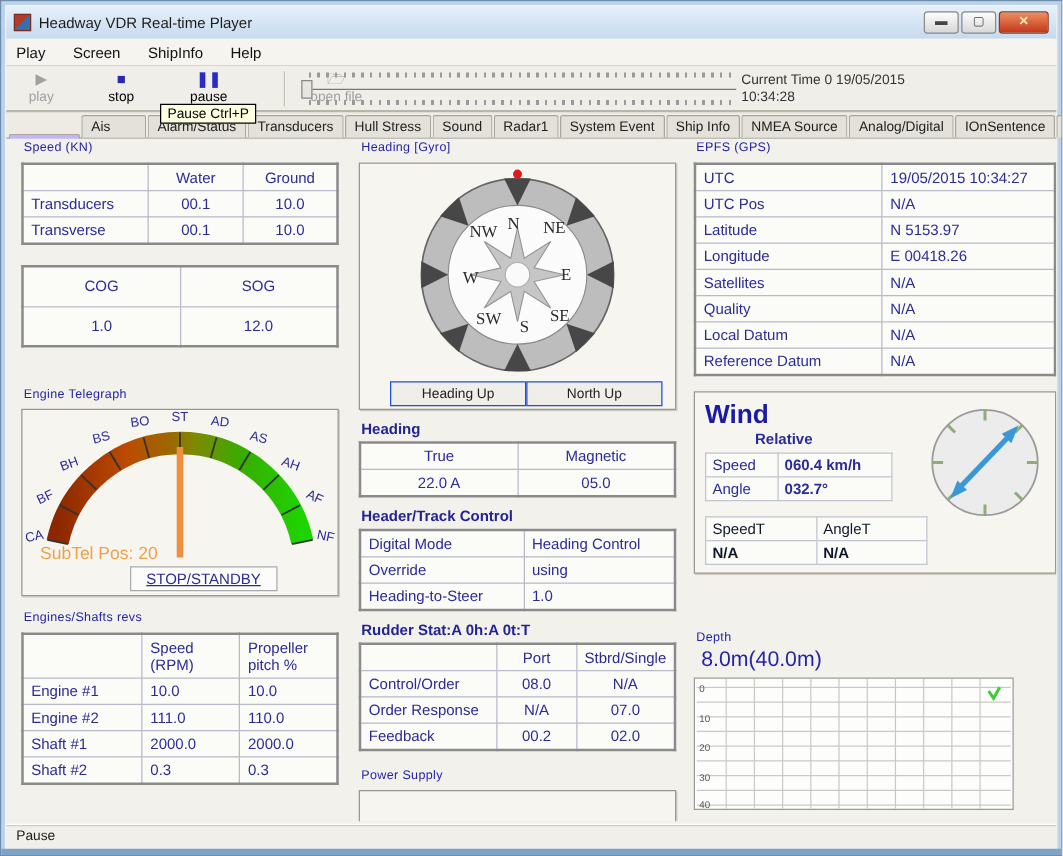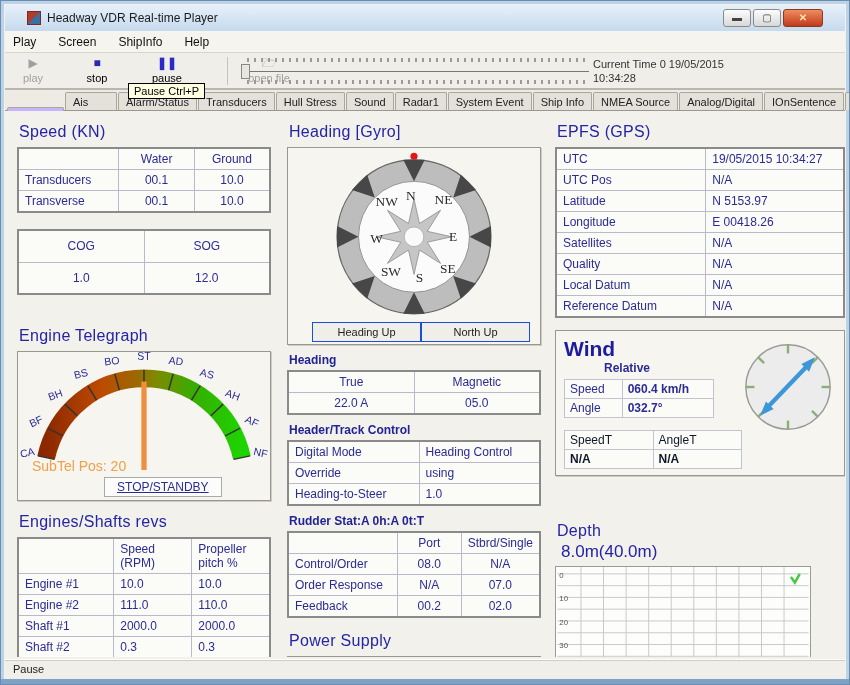--- a/index.html
+++ b/index.html
@@ -1,21 +1,21 @@
 <!DOCTYPE html>
 <html><head>
 <meta charset="utf-8">
 <style>
   * { box-sizing: border-box; margin: 0; padding: 0; }
   body { font-family: "Liberation Sans", sans-serif; background: #fff; }
   .window { position: relative; width: 850px; height: 685px; border: 1px solid #6e8cab;
             box-shadow: inset 0 0 0 3px #bcd2e8; background: #f2f1ec; overflow: hidden; }
   
   .titlebar { position: absolute; left: 4px; top: 4px; right: 4px; height: 26px;
-              background: linear-gradient(#e6f0fa, #c6daee); display: flex; align-items: center; padding: 0 22px; }
+              background: linear-gradient(#e6f0fa, #c6daee); display: flex; align-items: center; padding: 0 6px; }
   .app-icon { width: 14px; height: 14px; background: linear-gradient(135deg,#b43a2a 0 50%, #3a6ea5 50% 100%);
               border: 1px solid #7c2a20; margin-right: 6px; }
   .title-text { font-size: 12px; color: #1c1c1c; }
   .win-btns { margin-left: auto; display: flex; gap: 2px; }
   .wbtn { width: 28px; height: 18px; border: 1px solid #8a8a8a; border-radius: 3px;
           background: linear-gradient(#fdfdfd, #d8d8d8); font-size: 10px; line-height: 16px;
           text-align: center; color: #444; }
   .wbtn.close { width: 40px; background: linear-gradient(#ef8d60, #c2391b); color: #ffe9b0;
                 border-color: #8a3a20; font-weight: bold; }
   
@@ -44,21 +44,21 @@
             align-items: flex-end; background: #edebe4; border-bottom: 1px solid #9a978e; padding-left: 2px; }
   .tab { font-size: 11px; color: #222; padding: 3px 7px 2px; border: 1px solid #a9a69c; border-bottom: none;
          background: #e3e1d9; margin-right: 1px; border-radius: 2px 2px 0 0; white-space: nowrap; }
   .tab.active { background: #c4b5fd; font-weight: normal; padding-top: 4px; position: relative; top: 16px; }
   
   .content { position: absolute; left: 4px; top: 110px; right: 4px; bottom: 27px; background: #f2f1ec; overflow: hidden; }
   .col { position: absolute; top: 0; }
   .col1 { left: 12px; width: 254px; }
   .col2 { left: 282px; width: 254px; }
   .col3 { left: 550px; width: 290px; }
-  .sec-title { font-size: 16px; color: #2424a4; margin: 12px 0 6px 2px; letter-spacing: .3px; }
+  .sec-title { font-size: 10px; color: #2424a4; margin: 2px 0 6px 2px; letter-spacing: .3px; }
   .sub-title { font-size: 12px; font-weight: bold; color: #232394; margin: 8px 0 3px 2px; }
   table.tbl { border-collapse: collapse; width: 100%; background: #fbfbf7; color: #2b2b96;
               font-size: 12px; border: 2px solid #8a8a8a; }
   table.tbl td, table.tbl th { border: 1px solid #b9b9c9; padding: 3px 6px; font-weight: normal; }
   .c { text-align: center; } .b { font-weight: bold; } .pre { white-space: pre-line; }
   .panel { background: #f6f5f0; border: 1px solid #9a978e; box-shadow: 1px 1px 0 #cfccc2; }
   
   .telegraph { height: 150px; position: relative; }
   .subtel { position: absolute; left: 14px; bottom: 26px; color: #f0a048; font-size: 14px; }
   .stop-btn { position: absolute; left: 50%; transform: translateX(-34%); bottom: 3px; background: #fcfcfa;

